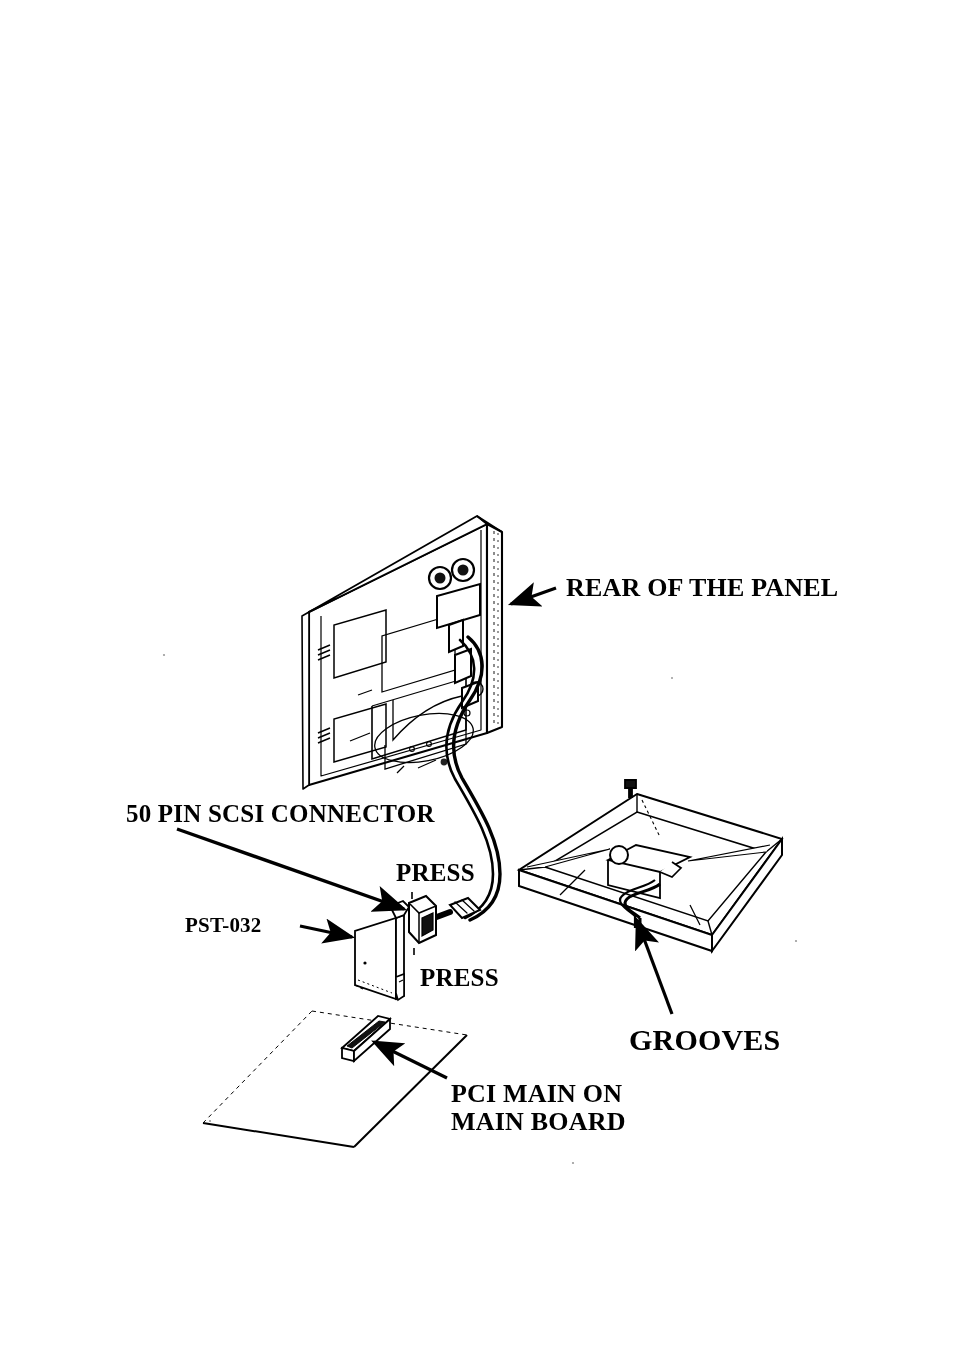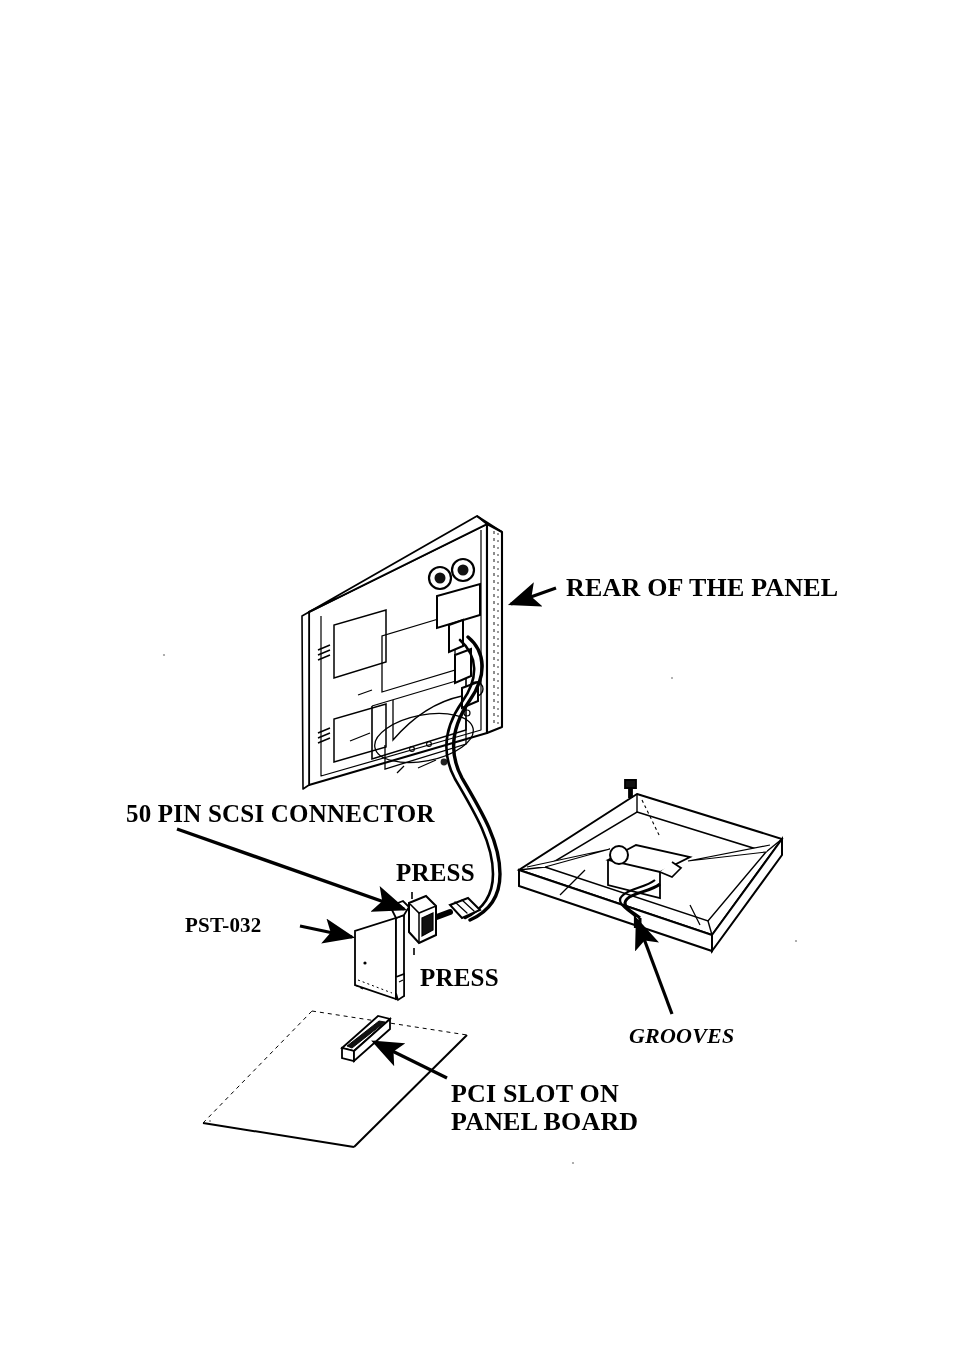--- a/index.html
+++ b/index.html
@@ -36,21 +36,21 @@
     color: #000000;
     white-space: nowrap;
     letter-spacing: 0.2px;
     line-height: 1.06;
   }
   #label-rear-of-panel { left: 566px; top: 574px; font-size: 26px; }
   #label-scsi-connector { left: 112px; top: 801px; font-size: 25px; margin-left: 14px; }
   #label-pst-032 { left: 185px; top: 914px; font-size: 21px; }
   #label-press-upper { left: 396px; top: 860px; font-size: 25px; }
   #label-press-lower { left: 420px; top: 965px; font-size: 25px; }
-  #label-grooves { left: 629px; top: 1024px; font-size: 22px; font-style: italic; }
+  #label-grooves { left: 629px; top: 1024px; font-size: 30px; }
   #label-pci-slot { left: 451px; top: 1080px; font-size: 26px; }
 </style>
 </head>
 <body>
 
 <div id="page">
 
   <svg id="diagram-svg" viewBox="0 0 954 1352">
     <defs>
       <marker id="arrowhead" markerWidth="10" markerHeight="8" refX="9" refY="4" orient="auto" markerUnits="strokeWidth">
@@ -248,17 +248,17 @@
 
   <div class="lbl" id="label-pst-032">PST-032</div>
 
   <div class="lbl" id="label-press-upper">PRESS</div>
 
   <div class="lbl" id="label-press-lower">PRESS</div>
 
   <div class="lbl" id="label-grooves">GROOVES</div>
 
   <div class="lbl" id="label-pci-slot">
-    <div>PCI SLOT ON</div>
-    <div>PANEL BOARD</div>
+    <div>PCI MAIN ON</div>
+    <div>MAIN BOARD</div>
   </div>
 
 </div>
 
 </body></html>

